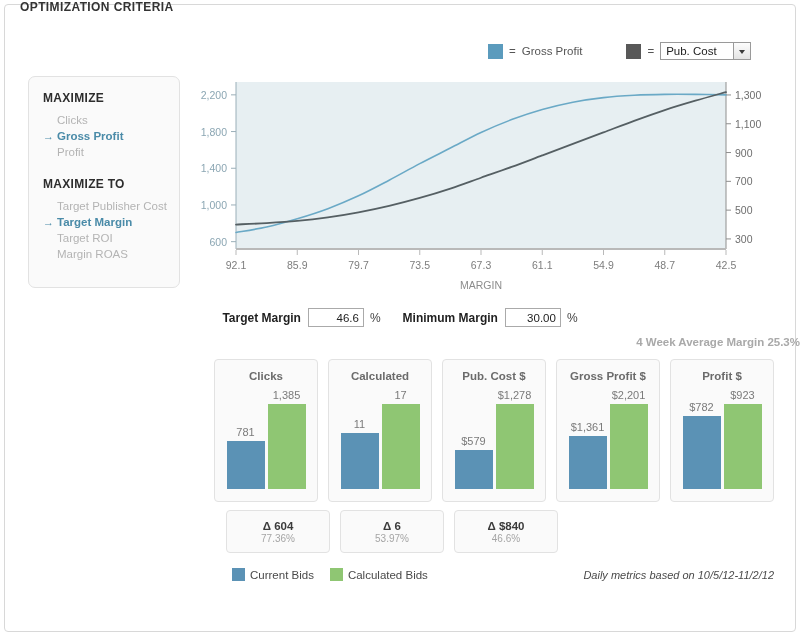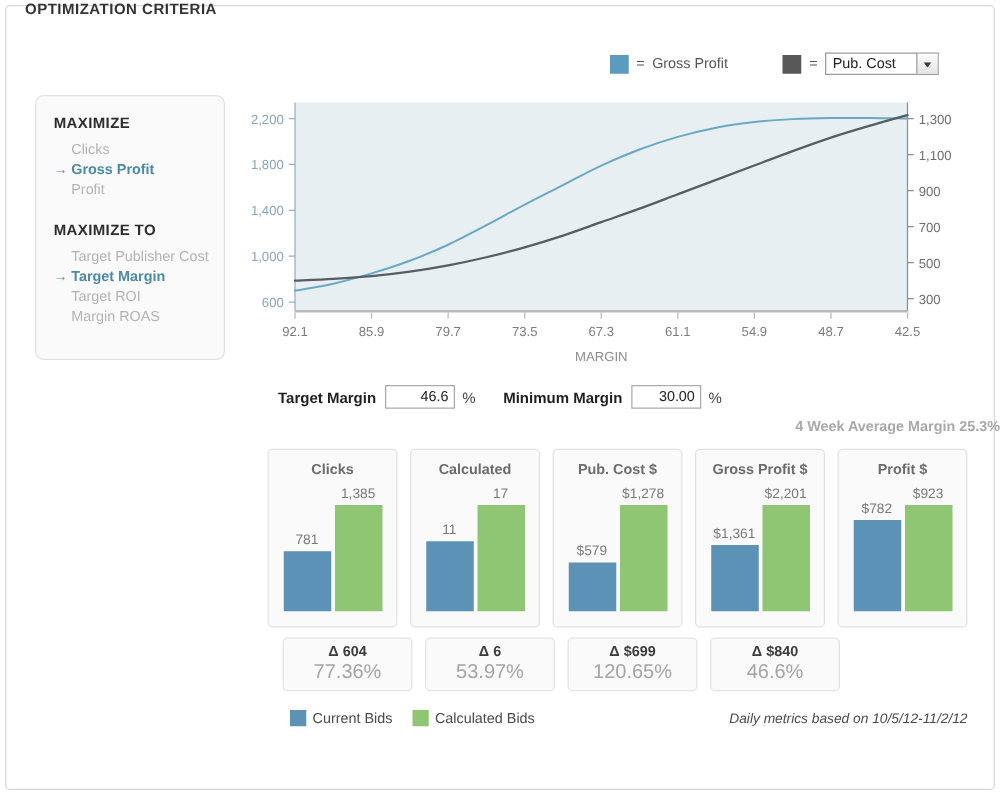--- a/index.html
+++ b/index.html
@@ -193,21 +193,21 @@
   .delta {
     width: 104px; height: 43px;
     background: #fafafa;
     border: 1px solid #e2e2e2;
     border-radius: 4px;
     box-sizing: border-box;
     display: flex; flex-direction: column;
     align-items: center; justify-content: center;
   }
   .delta .d1 { font-size: 11.5px; font-weight: bold; color: #3b3b3b; }
-  .delta .d2 { font-size: 16px; color: #a5a5a5; margin-top: 1px; }
+  .delta .d2 { font-size: 10px; color: #a5a5a5; margin-top: 1px; }
 
   
   .legend-bot {
     position: absolute;
     left: 216px; top: 568px;
     display: flex; align-items: center;
     font-size: 11.5px; color: #4a4a4a; margin-left: 16px;
   }
   .legend-bot .sw { width: 13px; height: 13px; margin-right: 5px; }
   .legend-bot .item { display: flex; align-items: center; margin-right: 16px; }
@@ -389,24 +389,20 @@
   <div class="deltas" id="deltas">
       <div class="delta">
         <div class="d1">Δ 604</div>
         <div class="d2">77.36%</div>
       </div>
       <div class="delta">
         <div class="d1">Δ 6</div>
         <div class="d2">53.97%</div>
       </div>
       <div class="delta">
-        <div class="d1">Δ $699</div>
-        <div class="d2">120.65%</div>
-      </div>
-      <div class="delta">
         <div class="d1">Δ $840</div>
         <div class="d2">46.6%</div>
       </div>
     </div>
 
   <div class="legend-bot">
     <span class="item">
       <span class="sw" id="swCur" style="background: rgb(91, 146, 181);"></span>
       <span>Current Bids</span>
     </span>

